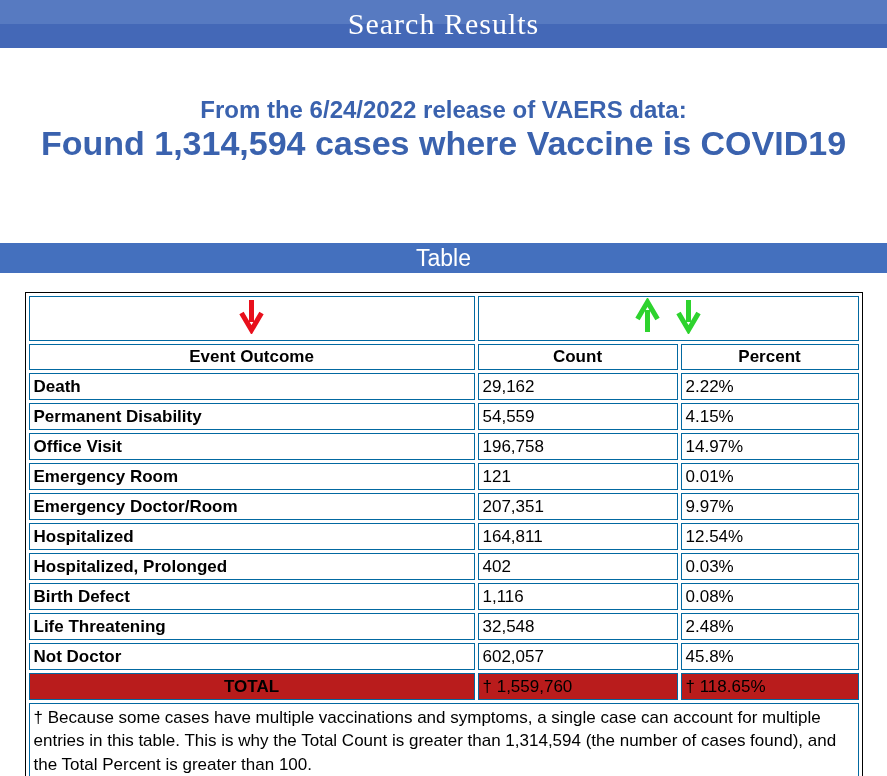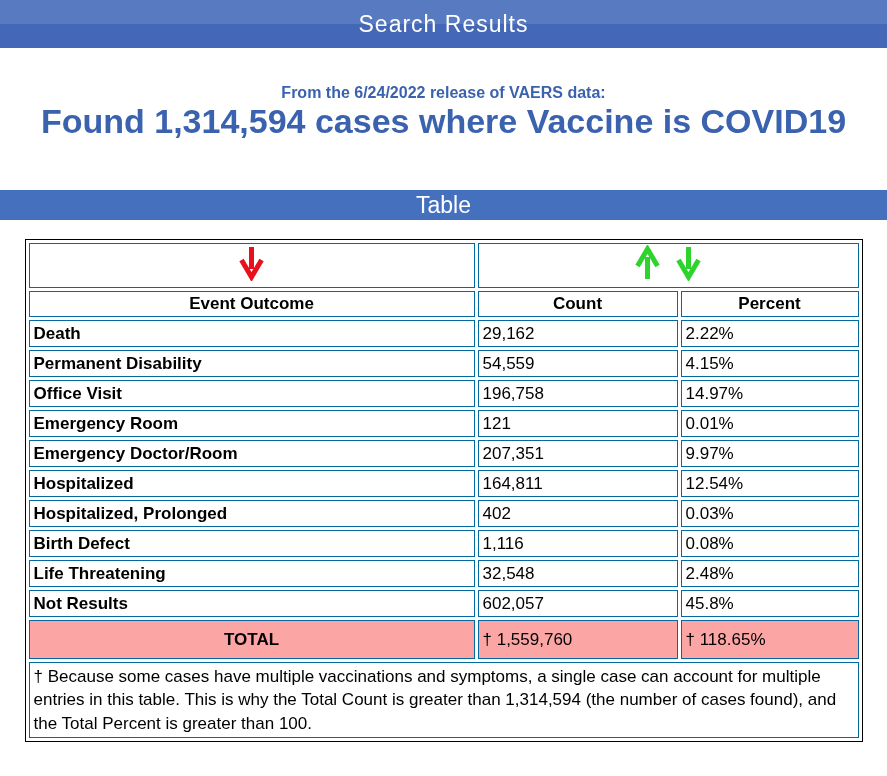--- a/index.html
+++ b/index.html
@@ -13,43 +13,44 @@
   .top-banner {
     width: 100%;
     height: 48px;
     background: linear-gradient(to bottom, #577ac1 0%, #577ac1 50%, #4468b7 50%, #4468b7 100%);
     display: flex;
     align-items: center;
     justify-content: center;
   }
   .top-banner .banner-text {
     color: #ffffff;
-    font-size: 23px;
+    font-size: 30px;
     letter-spacing: 1px;
     line-height: 1;
+    font-family: Liberation Serif, serif;
   }
 
   
   .release-line {
-    margin-top: 36px;
+    margin-top: 48px;
     text-align: center;
     color: #3a62ae;
     font-weight: bold;
-    font-size: 16px;
+    font-size: 24px;
   }
   .found-line {
     text-align: center;
     color: #3a62ae;
     font-weight: bold;
     font-size: 34px;
   }
 
   
   .table-banner {
-    margin-top: 49px;
+    margin-top: 80px;
     width: 100%;
     height: 30px;
     background: #4470be;
     display: flex;
     align-items: center;
     justify-content: center;
   }
   .table-banner .banner-text {
     color: #ffffff;
     font-size: 23px;
@@ -90,21 +91,21 @@
   tr.header-row th {
     font-weight: bold;
     text-align: center;
     height: 26px;
   }
 
   tr.data-row td { height: 27px; }
   td.cell-outcome { font-weight: bold; text-align: left; }
   td.cell-value   { font-weight: normal; }
 
-  tr.total-row td { background: #fca5a5; height: 39px; }
+  tr.total-row td { background: #b91c1c; height: 27px; }
   tr.total-row td.cell-total-label { font-weight: bold; text-align: center; }
   tr.total-row td.cell-value { font-weight: normal; }
 
   tr.footnote-row td {
     white-space: normal;
     font-weight: normal;
     font-size: 17px;
     line-height: 1.38;
     padding: 2px 4px;
     height: auto;
@@ -205,21 +206,21 @@
     <td class="cell-outcome">Birth Defect</td>
     <td class="cell-value">1,116</td>
     <td class="cell-value">0.08%</td>
   </tr>
   <tr class="data-row">
     <td class="cell-outcome">Life Threatening</td>
     <td class="cell-value">32,548</td>
     <td class="cell-value">2.48%</td>
   </tr>
   <tr class="data-row">
-    <td class="cell-outcome">Not Results</td>
+    <td class="cell-outcome">Not Doctor</td>
     <td class="cell-value">602,057</td>
     <td class="cell-value">45.8%</td>
   </tr>
 
   <tr class="total-row">
     <td class="cell-total-label">TOTAL</td>
     <td class="cell-value">† 1,559,760</td>
     <td class="cell-value">† 118.65%</td>
   </tr>
 

